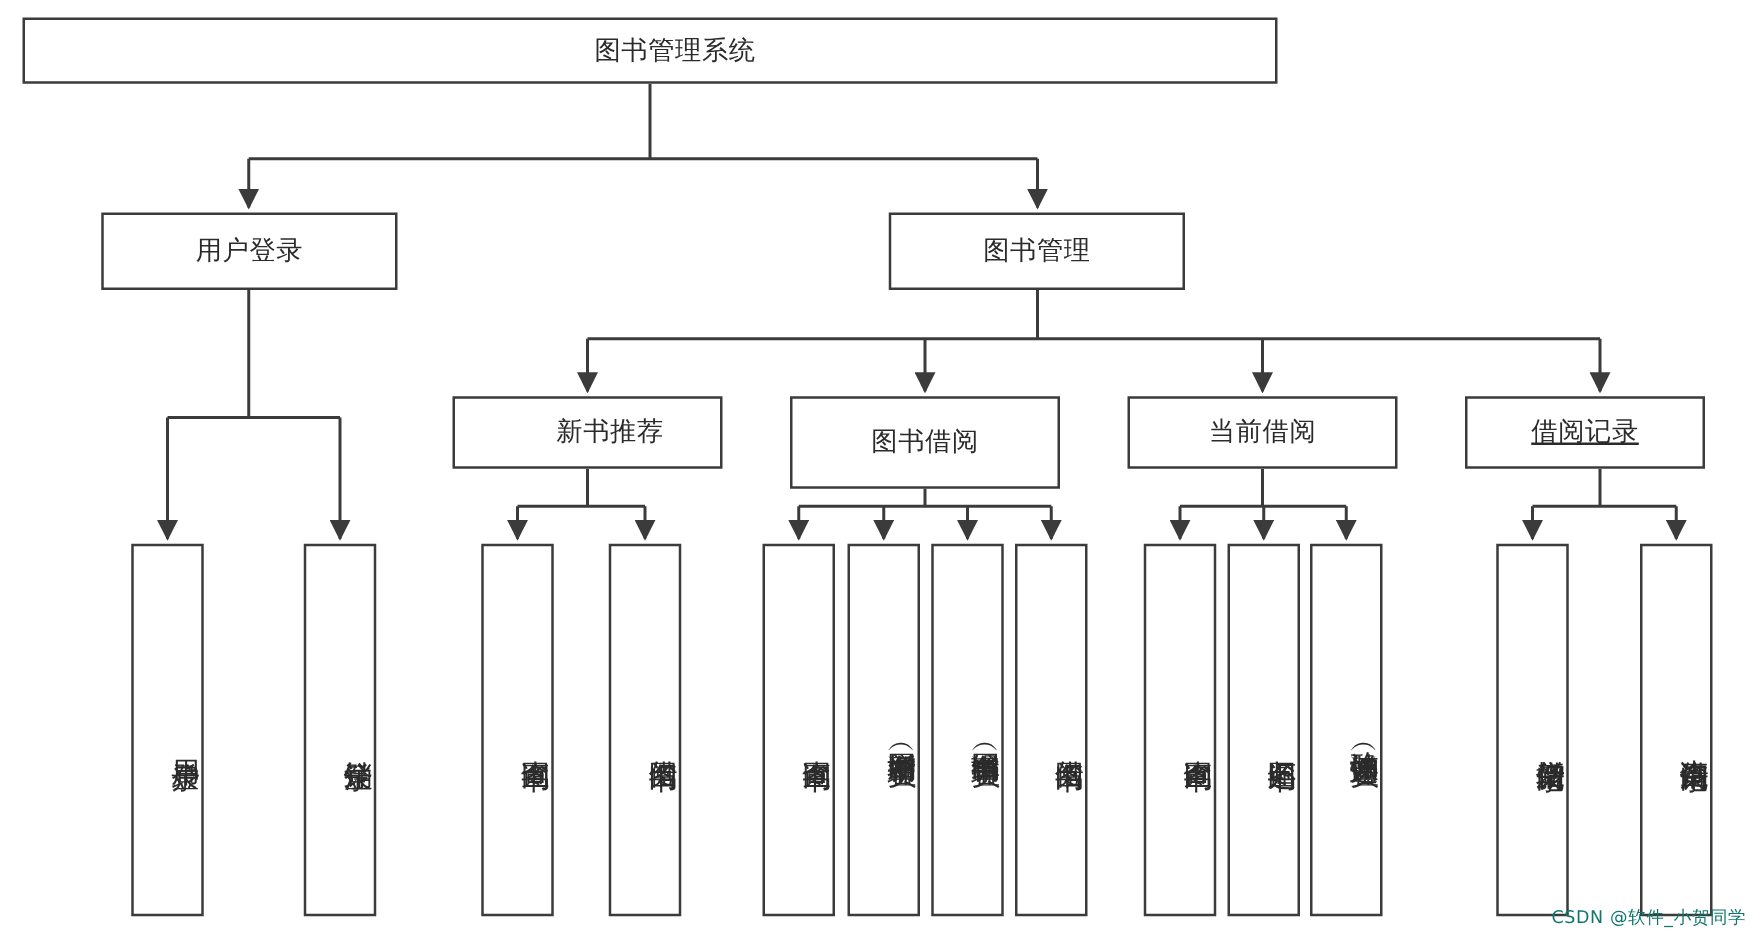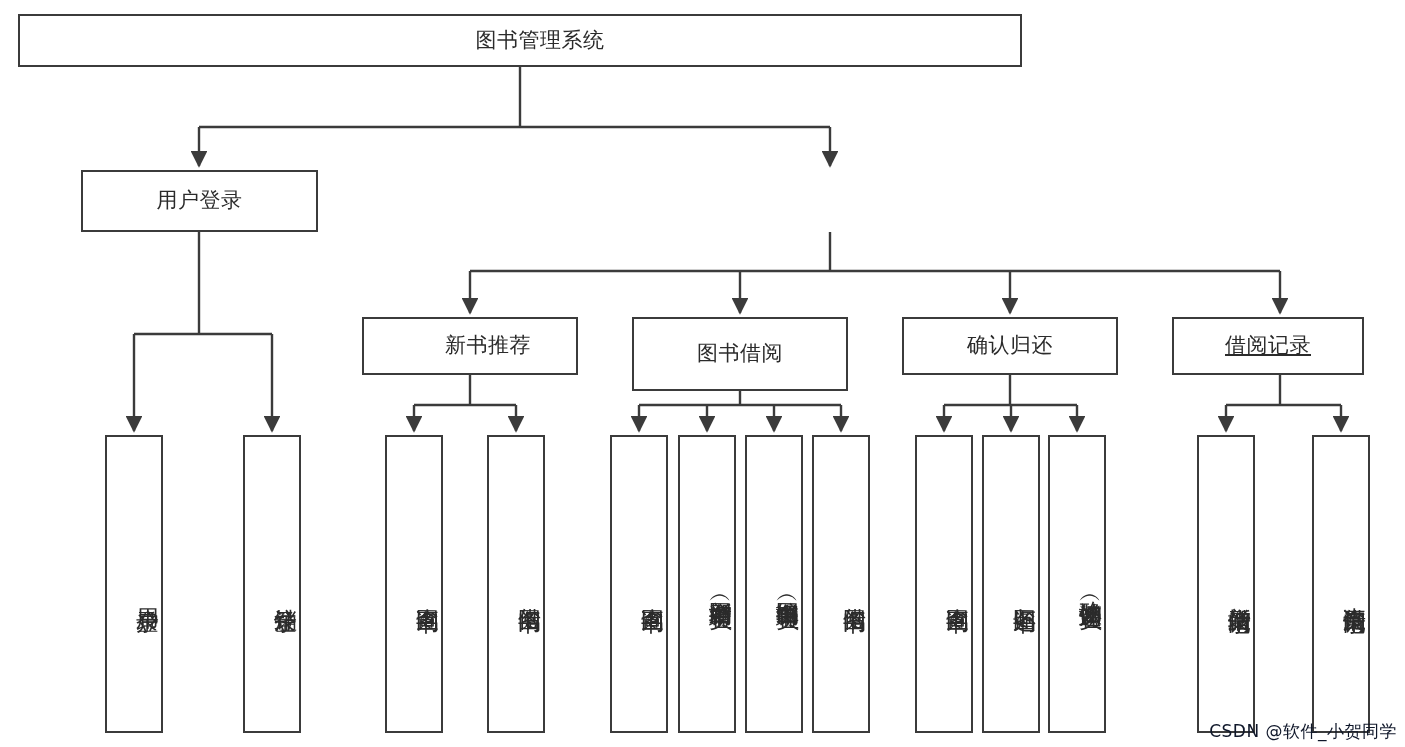--- a/index.html
+++ b/index.html
@@ -55,22 +55,22 @@
     text-orientation: upright;
     display: block;
   }
   .node.vert.tall-text {
     padding-top: 6px;
   }
   #watermark {
     position: absolute;
     right: 8px;
     bottom: 4px;
-    font-size: 17px;
-    color: #0f172a;
+    font-size: 14px;
+    color: #0f766e;
     letter-spacing: 0.5px;
     white-space: nowrap;
   }
 </style>
 </head>
 <body>
 
 <div id="canvas">
 
   <svg id="wires" viewBox="0 0 1405 747" xmlns="http://www.w3.org/2000/svg">
@@ -126,29 +126,32 @@
     </g>
   </svg>
 
   <div class="node horiz" style="left:18px;top:14px;width:1004px;height:53px;padding-left:40px;">
     <span>图书管理系统</span>
   </div>
 
   <div class="node horiz" style="left:81px;top:170px;width:237px;height:62px;">
     <span>用户登录</span>
   </div>
+  <div class="node horiz" style="left:711px;top:170px;width:237px;height:62px;">
+    <span>图书管理</span>
+  </div>
 
   <div class="node horiz" style="left:362px;top:317px;width:216px;height:58px;padding-left:36px;">
     <span>新书推荐</span>
   </div>
   <div class="node horiz" style="left:632px;top:317px;width:216px;height:74px;">
     <span>图书借阅</span>
   </div>
   <div class="node horiz" style="left:902px;top:317px;width:216px;height:58px;">
-    <span>确认归还</span>
+    <span>当前借阅</span>
   </div>
   <div class="node horiz" style="left:1172px;top:317px;width:192px;height:58px;text-decoration:underline;">
     <span>借阅记录</span>
   </div>
 
   <div class="node vert" style="left:105px;top:435px;width:58px;height:298px;">
     <span class="vtext">用户登录</span>
   </div>
   <div class="node vert" style="left:243px;top:435px;width:58px;height:298px;">
     <span class="vtext">注销登录</span>

